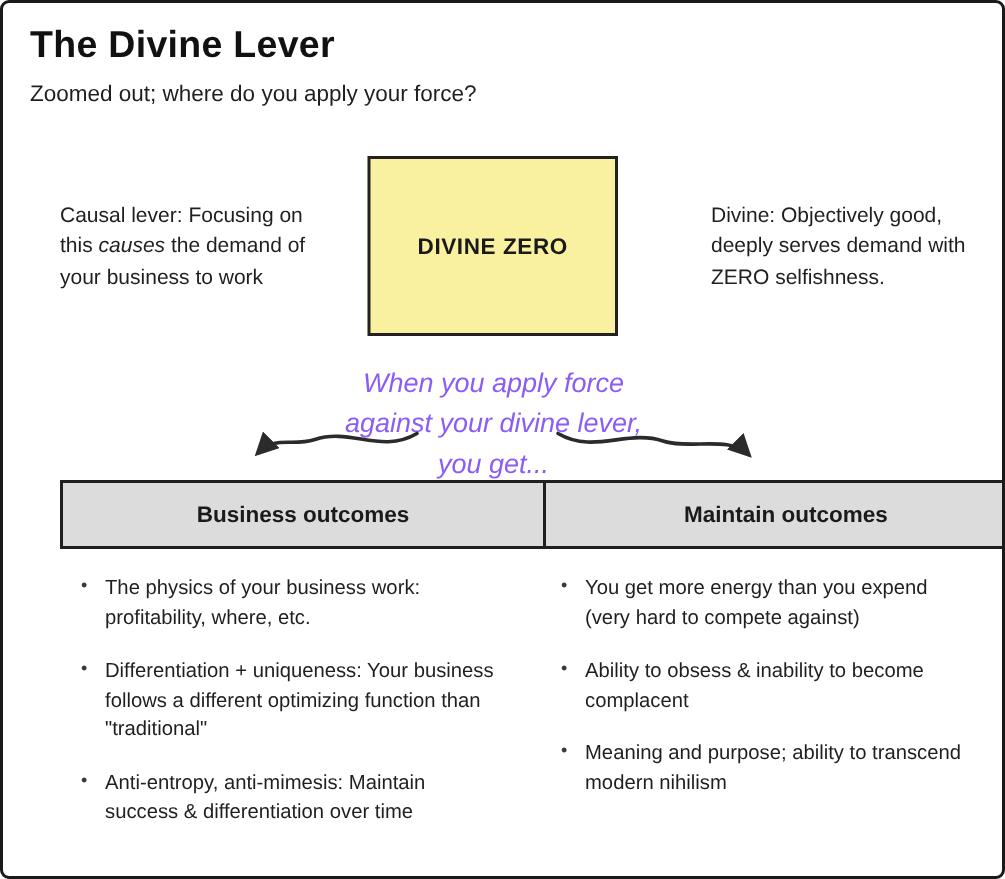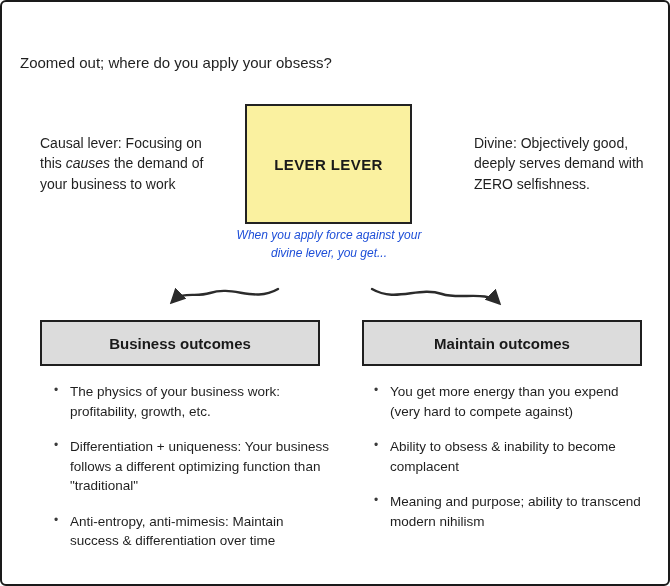--- a/index.html
+++ b/index.html
@@ -36,29 +36,29 @@
   .lever-box .label{font-size:15px;font-weight:bold;letter-spacing:.4px;}
   .side-note{
     position:absolute;top:131px;
     font-size:14px;line-height:1.45;color:#1f1f1f;
   }
   .side-note.left{left:38px;width:180px;}
   .side-note.right{left:437px;width:190px;margin-left:35px;}
   .side-note b{font-weight:normal;}
   .side-note i{}
   .caption{
-    position:absolute;left:227px;top:224px;width:200px;
-    font-size:12px;font-style:italic;text-align:center;line-height:1.5;color:#1d4ed8;
+    position:absolute;left:227px;top:240px;width:200px;
+    font-size:18px;font-style:italic;text-align:center;line-height:1.5;color:#8b5cf6;
   }
   svg.arrows{
     position:absolute;inset:0;width:670px;height:586px;
     pointer-events:none;
   }
   .outcome-box{
-    position:absolute;top:318px;width:280px;height:46px;
+    position:absolute;top:318px;width:324px;height:46px;
     background:var(--box-fill);
     border:2px solid #1f1f1f;
     display:flex;align-items:center;justify-content:center;
   }
   .outcome-box.left{left:38px;}
   .outcome-box.right{left:360px;}
   .outcome-box .label{font-size:15px;font-weight:bold;}
   .outcome-list{
     position:absolute;top:380px;width:282px;
     list-style:none;
@@ -75,26 +75,27 @@
     content:"\2022";
     position:absolute;left:6px;top:0;
     font-size:12px;color:#3a3a3a;
   }
 </style>
 </head>
 <body>
 
 <div class="canvas">
 
-  <div class="subtitle">Zoomed out; where do you apply your obsess?</div>
+  <div class="title">The Divine Lever</div>
+  <div class="subtitle">Zoomed out; where do you apply your force?</div>
 
   <div class="side-note left"><b>Causal lever:</b><span> Focusing on this </span><i>causes</i><span> the demand of your business to work</span></div>
 
   <div class="lever-box">
-    <span class="label">LEVER LEVER</span>
+    <span class="label">DIVINE ZERO</span>
   </div>
 
   <div class="side-note right"><b>Divine:</b><span> Objectively good, deeply serves demand with ZERO selfishness.</span></div>
 
   <div class="caption">When you apply force against your divine lever, you get...</div>
 
   <svg class="arrows" viewBox="0 0 670 586">
     <defs>
       <marker id="arrowhead" viewBox="0 0 10 10" refX="8" refY="5" markerWidth="6.5" markerHeight="6.5" orient="auto-start-reverse">
         <path d="M0,0 L10,5 L0,10 z" fill="#2b2b2b"></path>
@@ -106,21 +107,21 @@
 
   <div class="outcome-box left">
     <span class="label">Business outcomes</span>
   </div>
 
   <div class="outcome-box right">
     <span class="label">Maintain outcomes</span>
   </div>
 
   <ul class="outcome-list left">
-    <li>The physics of your business work: profitability, growth, etc.</li>
+    <li>The physics of your business work: profitability, where, etc.</li>
     <li>Differentiation + uniqueness: Your business follows a different optimizing function than "traditional"</li>
     <li>Anti-entropy, anti-mimesis: Maintain success &amp; differentiation over time</li>
   </ul>
 
   <ul class="outcome-list right">
     <li>You get more energy than you expend (very hard to compete against)</li>
     <li>Ability to obsess &amp; inability to become complacent</li>
     <li>Meaning and purpose; ability to transcend modern nihilism</li>
   </ul>
 

